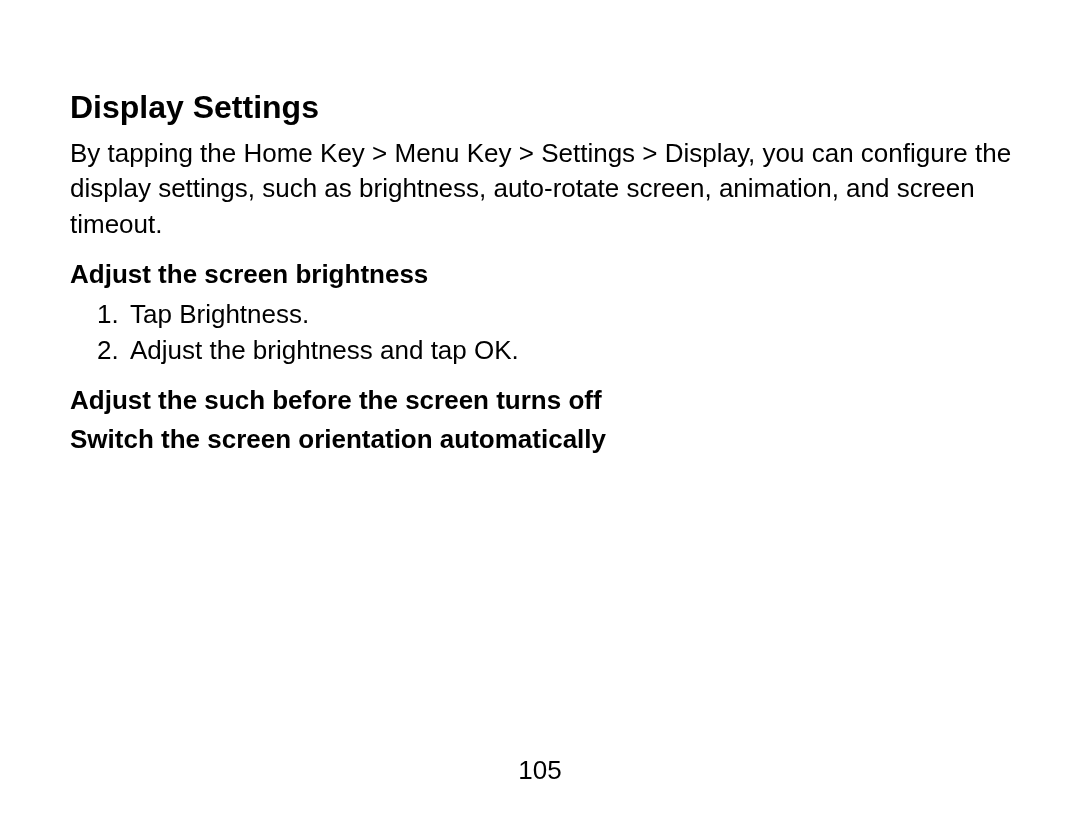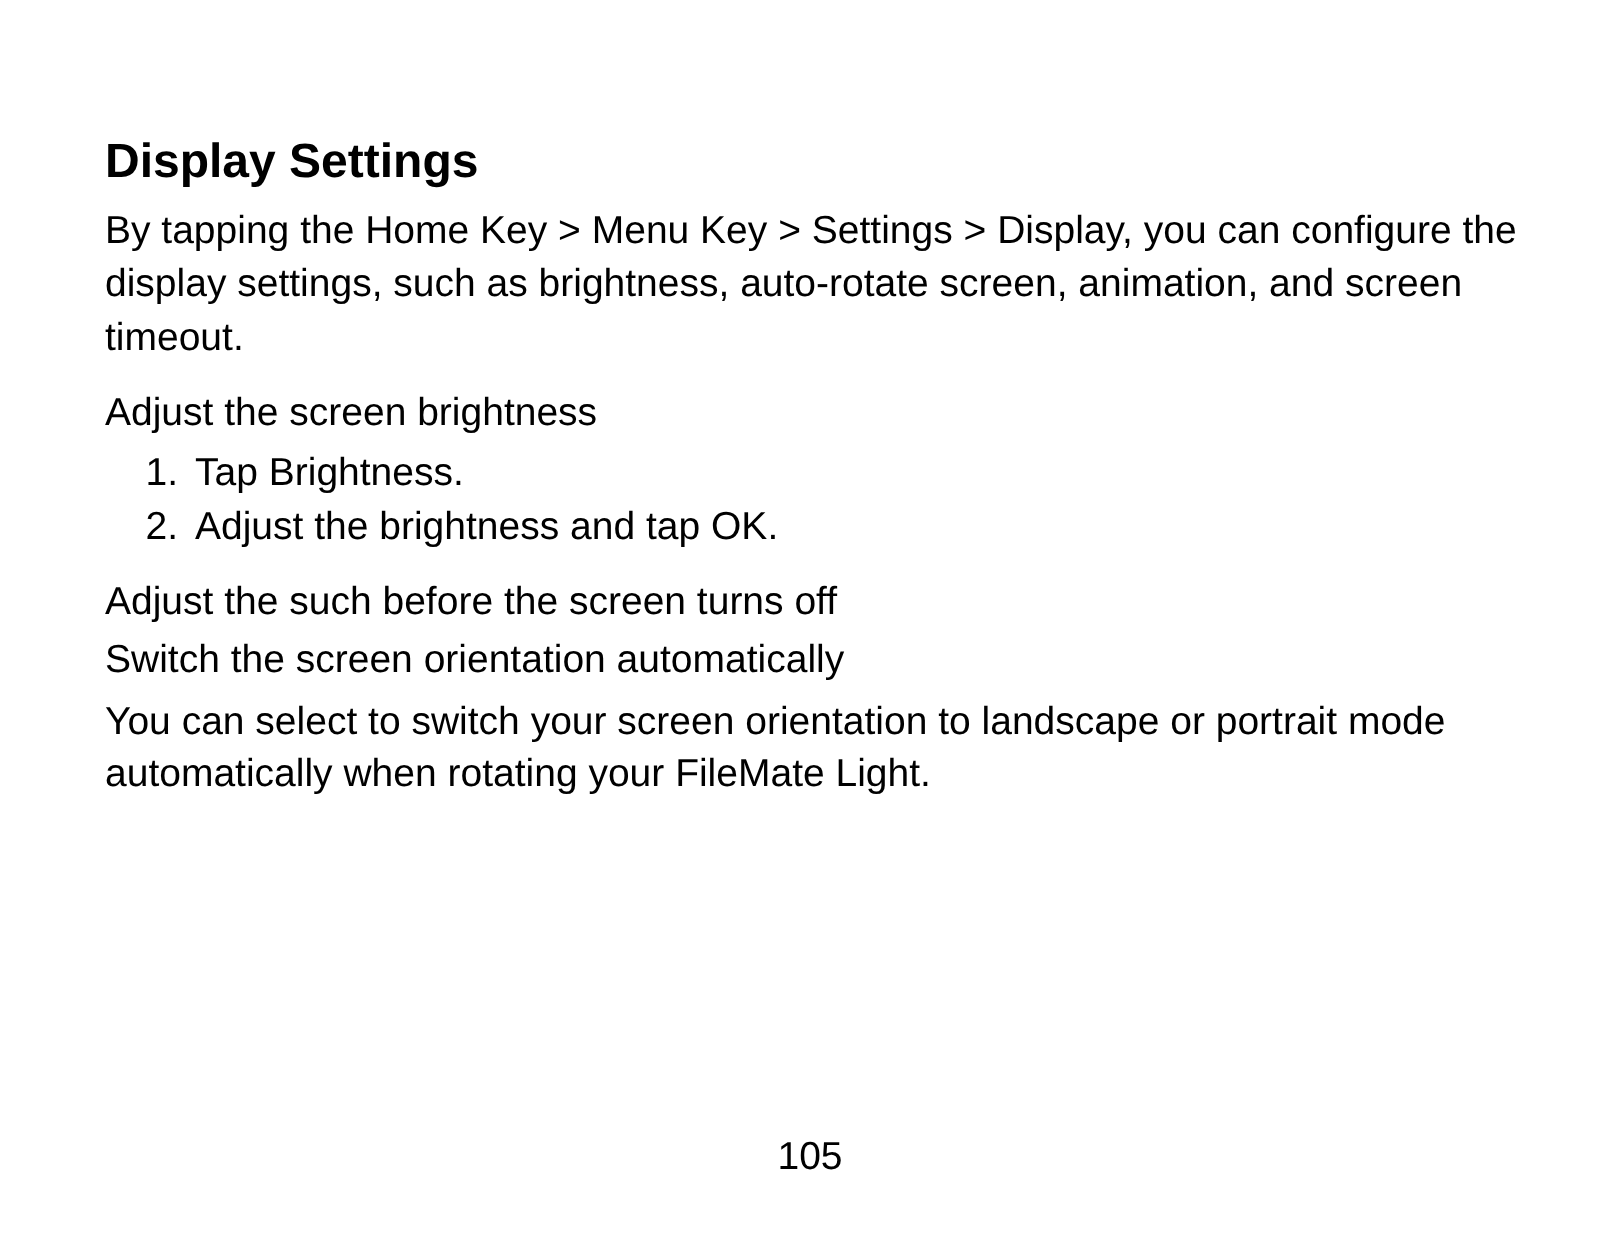--- a/index.html
+++ b/index.html
@@ -25,21 +25,21 @@
     margin: 0 0 10px 0;
     line-height: 1.2;
   }
   p.intro {
     font-size: 26px;
     line-height: 1.35;
     margin: 0 0 16px 0;
   }
   h2 {
     font-size: 26px;
-    font-weight: normal;
+    font-weight: bold;
     margin: 0 0 6px 0;
     line-height: 1.3;
   }
   ol {
     font-size: 26px;
     margin: 0 0 16px 0;
     padding-left: 56px;
     line-height: 1.35;
   }
   ol li {
@@ -78,16 +78,15 @@
       <span>Tap </span><b>Brightness</b><span>.</span>
     </li>
     <li>
       <span>Adjust the brightness and tap </span><b>OK</b><span>.</span>
     </li>
   </ol>
 
   <h2>Adjust the such before the screen turns off</h2>
 
   <h2>Switch the screen orientation automatically</h2>
-  <p class="body">You can select to switch your screen orientation to landscape or portrait mode automatically when rotating your FileMate Light.</p>
 
   <div class="page-number">105</div>
 </div>
 
 </body></html>

